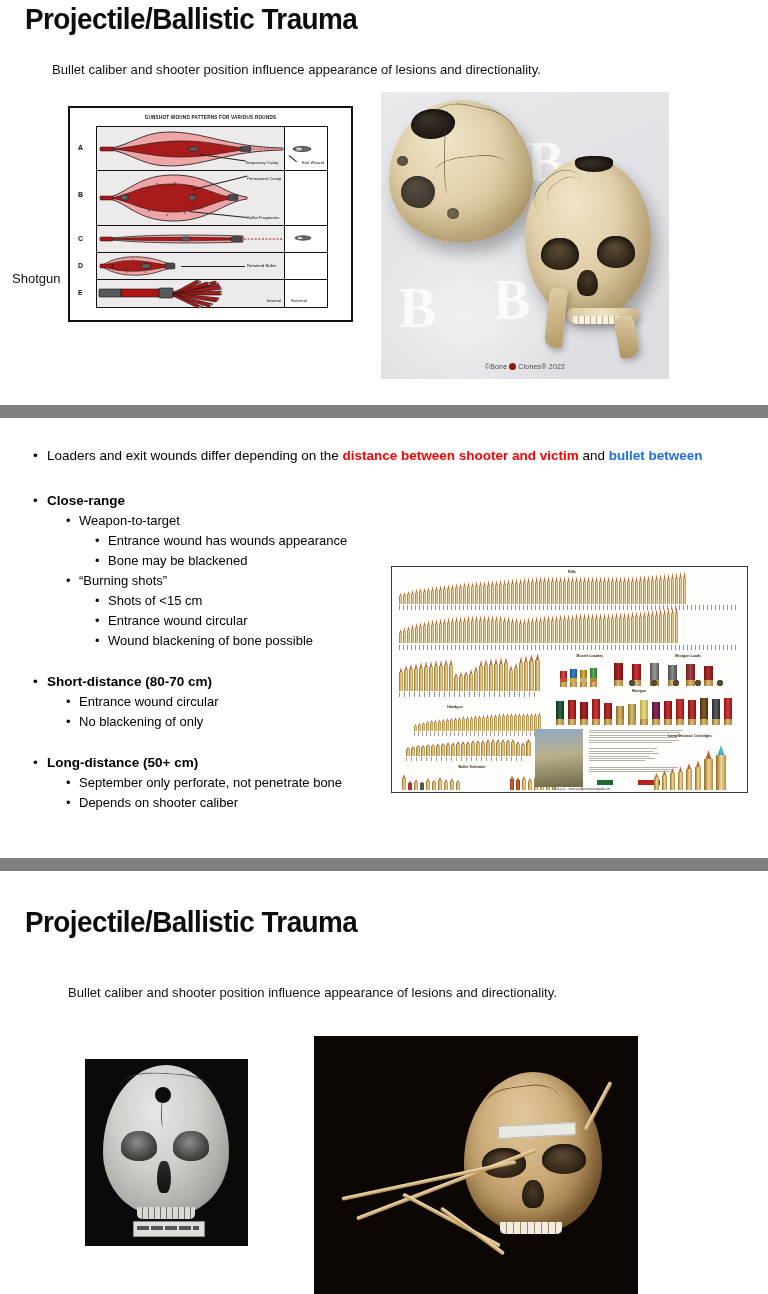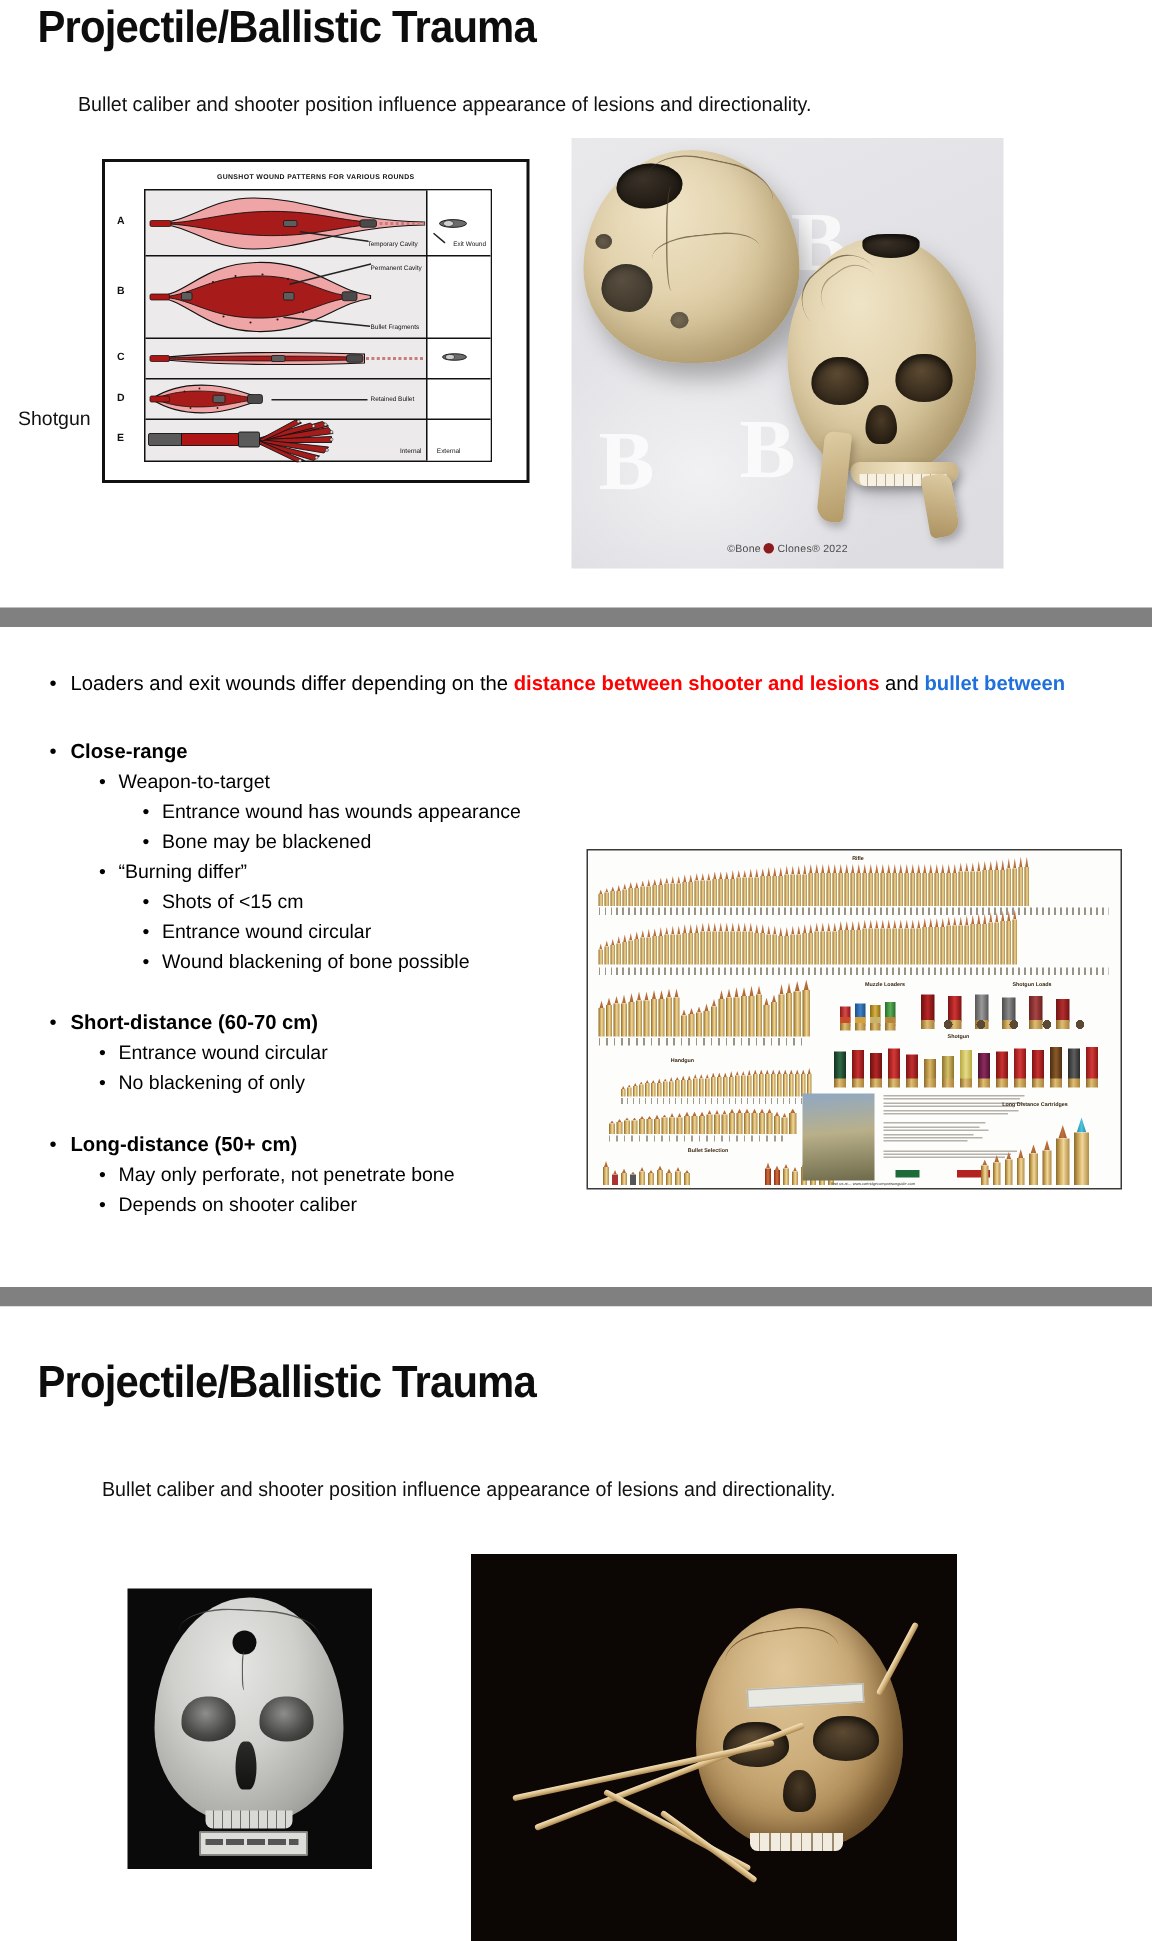--- a/index.html
+++ b/index.html
@@ -460,21 +460,21 @@
 </div>
 
 <div class="divider" style="top:405px;"></div>
 
 <div class="slide" style="top:418px; height:440px;">
 
   <div class="bullets" style="left:26px; top:30px; width:740px;">
 
     <div class="bullet-row lvl1">
       <span class="dot">•</span>
-      <span class="txt"><span>Loaders and exit wounds differ depending on the </span><span class="red">distance between shooter and lesions</span><span> and </span><span class="blue">bullet between</span></span>
+      <span class="txt"><span>Loaders and exit wounds differ depending on the </span><span class="red">distance between shooter and victim</span><span> and </span><span class="blue">bullet between</span></span>
     </div>
 
     <div class="spacer" style="height:30px;"></div>
 
     <div class="bullet-row lvl1">
       <span class="dot">•</span>
       <span class="txt b-bold">Close-range</span>
     </div>
     <div class="bullet-row lvl2" style="margin-top:5px;">
       <span class="dot">•</span>
@@ -483,59 +483,59 @@
     <div class="bullet-row lvl3" style="margin-top:5px;">
       <span class="dot">•</span>
       <span class="txt">Entrance wound has wounds appearance</span>
     </div>
     <div class="bullet-row lvl3" style="margin-top:5px;">
       <span class="dot">•</span>
       <span class="txt">Bone may  be blackened</span>
     </div>
     <div class="bullet-row lvl2" style="margin-top:5px;">
       <span class="dot">•</span>
-      <span class="txt">“Burning differ”</span>
+      <span class="txt">“Burning shots”</span>
     </div>
     <div class="bullet-row lvl3" style="margin-top:5px;">
       <span class="dot">•</span>
       <span class="txt">Shots of &lt;15 cm</span>
     </div>
     <div class="bullet-row lvl3" style="margin-top:5px;">
       <span class="dot">•</span>
       <span class="txt">Entrance wound circular</span>
     </div>
     <div class="bullet-row lvl3" style="margin-top:5px;">
       <span class="dot">•</span>
       <span class="txt">Wound blackening of bone possible</span>
     </div>
 
     <div class="spacer" style="height:26px;"></div>
 
     <div class="bullet-row lvl1">
       <span class="dot">•</span>
-      <span class="txt b-bold">Short-distance (60-70 cm)</span>
+      <span class="txt b-bold">Short-distance (80-70 cm)</span>
     </div>
     <div class="bullet-row lvl2" style="margin-top:5px;">
       <span class="dot">•</span>
       <span class="txt">Entrance wound circular</span>
     </div>
     <div class="bullet-row lvl2" style="margin-top:5px;">
       <span class="dot">•</span>
       <span class="txt">No blackening of only</span>
     </div>
 
     <div class="spacer" style="height:26px;"></div>
 
     <div class="bullet-row lvl1">
       <span class="dot">•</span>
       <span class="txt b-bold">Long-distance (50+ cm)</span>
     </div>
     <div class="bullet-row lvl2" style="margin-top:5px;">
       <span class="dot">•</span>
-      <span class="txt">May only perforate, not penetrate bone</span>
+      <span class="txt">September only perforate, not penetrate bone</span>
     </div>
     <div class="bullet-row lvl2" style="margin-top:5px;">
       <span class="dot">•</span>
       <span class="txt">Depends on shooter caliber</span>
     </div>
   </div>
 
   <div class="poster" style="left:391px; top:148px; width:357px; height:227px;">
 
     <div class="poster-sec-title" style="left:150px; top:3px; width:60px;">Rifle</div>

